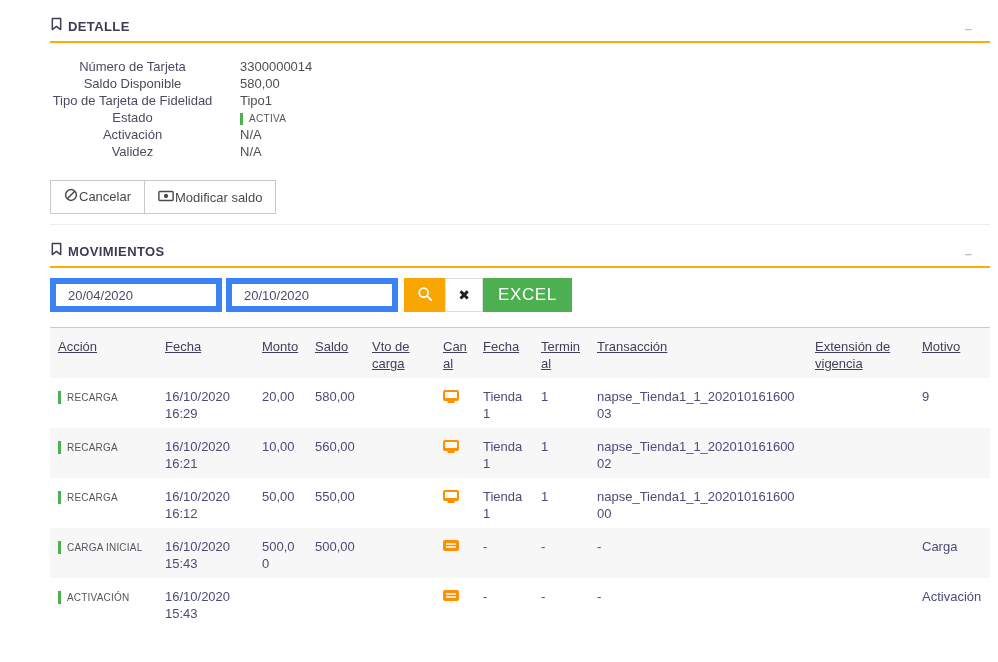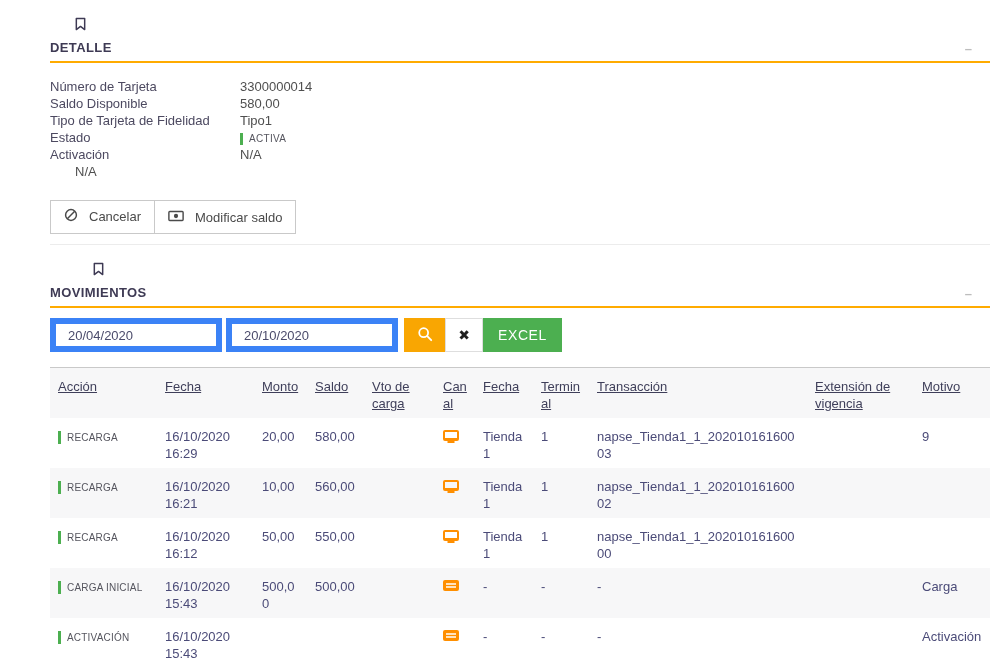--- a/index.html
+++ b/index.html
@@ -15,43 +15,43 @@
   .page-header { display:flex; align-items:center; gap:10px; padding:10px 0 0 8px; }
   .thumb-circle {
     width:32px; height:32px; border:2px solid #565656; border-radius:50%;
     display:flex; align-items:center; justify-content:center; flex:0 0 auto;
   }
   .page-title { margin:0; font-size:15px; font-weight:400; color:#6b6b6b; letter-spacing:.2px; }
 
   
   .panel { margin-left:50px; width:940px; }
   .panel-header { display:flex; justify-content:space-between; align-items:flex-end; margin-top:17px; }
-  .panel-title-wrap { display:flex; align-items:center; gap:5px;flex-direction:column; }
+  .panel-title-wrap { display:flex; align-items:center; gap:5px; }
   .panel-title { font-size:13px; font-weight:600; color:#3e3a54; letter-spacing:.4px; }
   .collapse-btn { color:#bdbdbd; font-weight:700; font-size:13px; padding-right:18px; cursor:pointer; line-height:1; }
   .panel-rule { border-bottom:2px solid #ffab00; margin-top:6px; }
 
   
   .detail-fields { padding:15px 0 6px; }
   .field-row { display:flex; font-size:13px; line-height:17px; }
-  .field-label { width:165px; text-align:left; color:#4c4960; flex:0 0 auto; }
+  .field-label { width:165px; text-align:center; color:#4c4960; flex:0 0 auto; }
   .field-value { margin-left:25px; color:#4f4f4f; }
   .status-badge {
     display:inline-block; border-left:3px solid #4caf50; padding-left:6px;
     font-size:10px; line-height:12px; color:#55555e; text-transform:uppercase; letter-spacing:.3px;
     margin-top:2px;
   }
 
   
   .actions-row { display:flex; justify-content:space-between; align-items:center; margin-top:14px; padding-bottom:10px; border-bottom:1px solid #ececec; }
   .btn-group { display:flex; }
   .btn {
     background:#fff; border:1px solid #c9c9c9; color:#4a4a4a;
     font-family:inherit; font-size:13px; padding:7px 13px;
-    display:inline-flex; align-items:center; gap:11px; cursor:pointer; line-height:16px;
+    display:inline-flex; align-items:center; gap:1px; cursor:pointer; line-height:16px;
   }
   .btn-group .btn + .btn { margin-left:-1px;align-items:flex-end; }
   .btn svg { flex:0 0 auto; }
 
   
   .filters-row { display:flex; margin-top:10px; }
   .date-input {
     width:172px; height:34px; border:6px solid #3b82f6; padding:0 12px;
     font-family:inherit; font-size:13px; color:#4b4b6b; background:#fff;
   }
@@ -59,21 +59,21 @@
   .search-btn {
     width:41px; height:34px; margin-left:6px; border:none; background:#f9a602;
     display:flex; align-items:center; justify-content:center; cursor:pointer;
   }
   .clear-btn {
     width:38px; height:34px; border:1px solid #dedede; background:#fff; color:#1f1f1f;
     font-size:14px; cursor:pointer; font-family:inherit;
   }
   .excel-btn {
     height:34px; padding:0 15px; border:none; background:#4caf50; color:#fff;
-    font-family:inherit; font-size:14px; letter-spacing:.6px; cursor:pointer;
+    font-family:inherit; font-size:17px; letter-spacing:.6px; cursor:pointer;
   }
 
   
   table { width:100%; border-collapse:collapse; table-layout:fixed; margin-top:15px; font-size:13px; }
   thead th {
     background:#f7f7f8; color:#3f3f5a; font-weight:400; text-align:left;
     padding:10px 8px 6px; vertical-align:top; overflow-wrap:anywhere;
     border-top:1px solid #c9c9c9; line-height:17px; height:50px;text-decoration:underline;
   }
   tbody td {
@@ -138,20 +138,21 @@
         <span class="field-label">Estado</span>
         <span class="field-value">
           <span class="status-badge">ACTIVA</span>
         </span>
       </div>
       <div class="field-row">
         <span class="field-label">Activación</span>
         <span class="field-value">N/A</span>
       </div>
       <div class="field-row">
+        <span class="field-label">Validez</span>
         <span class="field-value">N/A</span>
       </div>
     </div>
 
     <div class="actions-row">
       <div class="btn-group">
         <button class="btn">
           <span>
             <svg width="14" height="14" viewBox="0 0 16 16" fill="none" stroke="#4a4a4a" stroke-width="1.7">
               <circle cx="8" cy="8" r="6.2"></circle>

